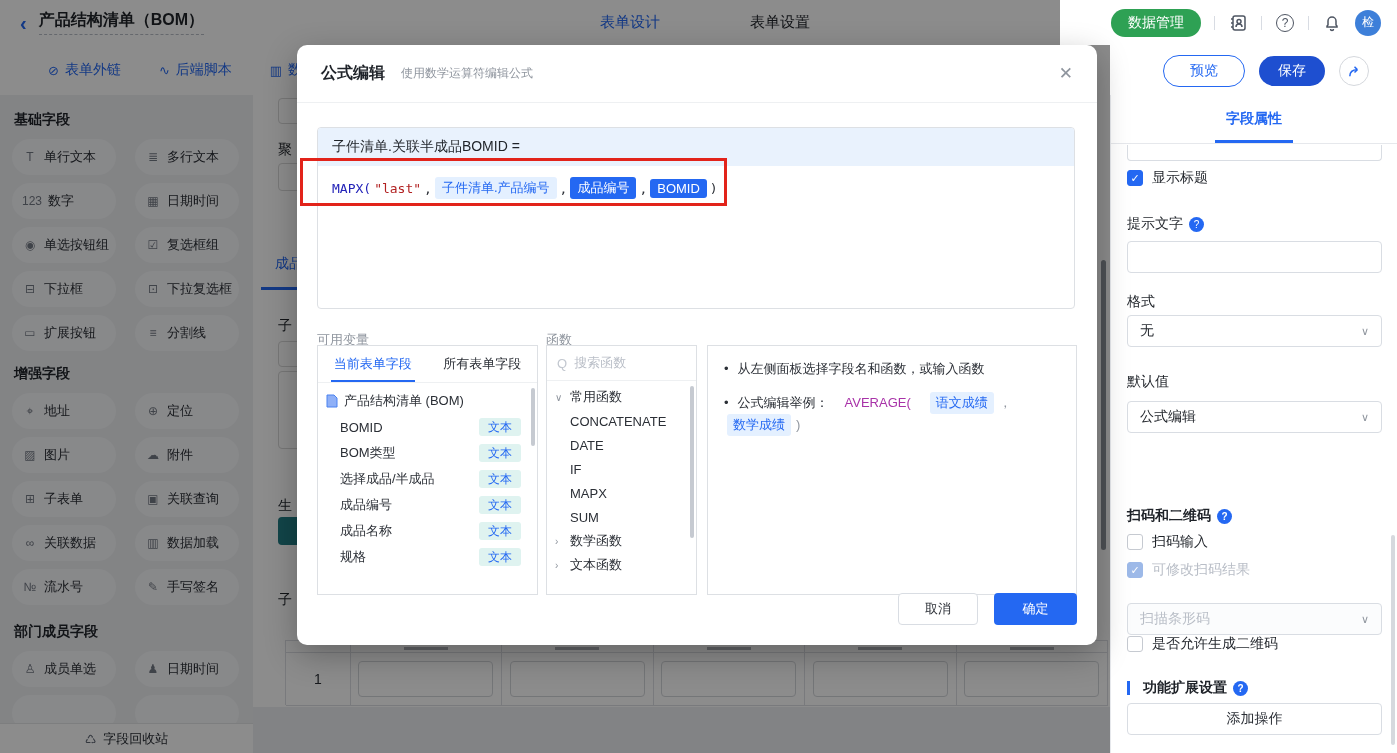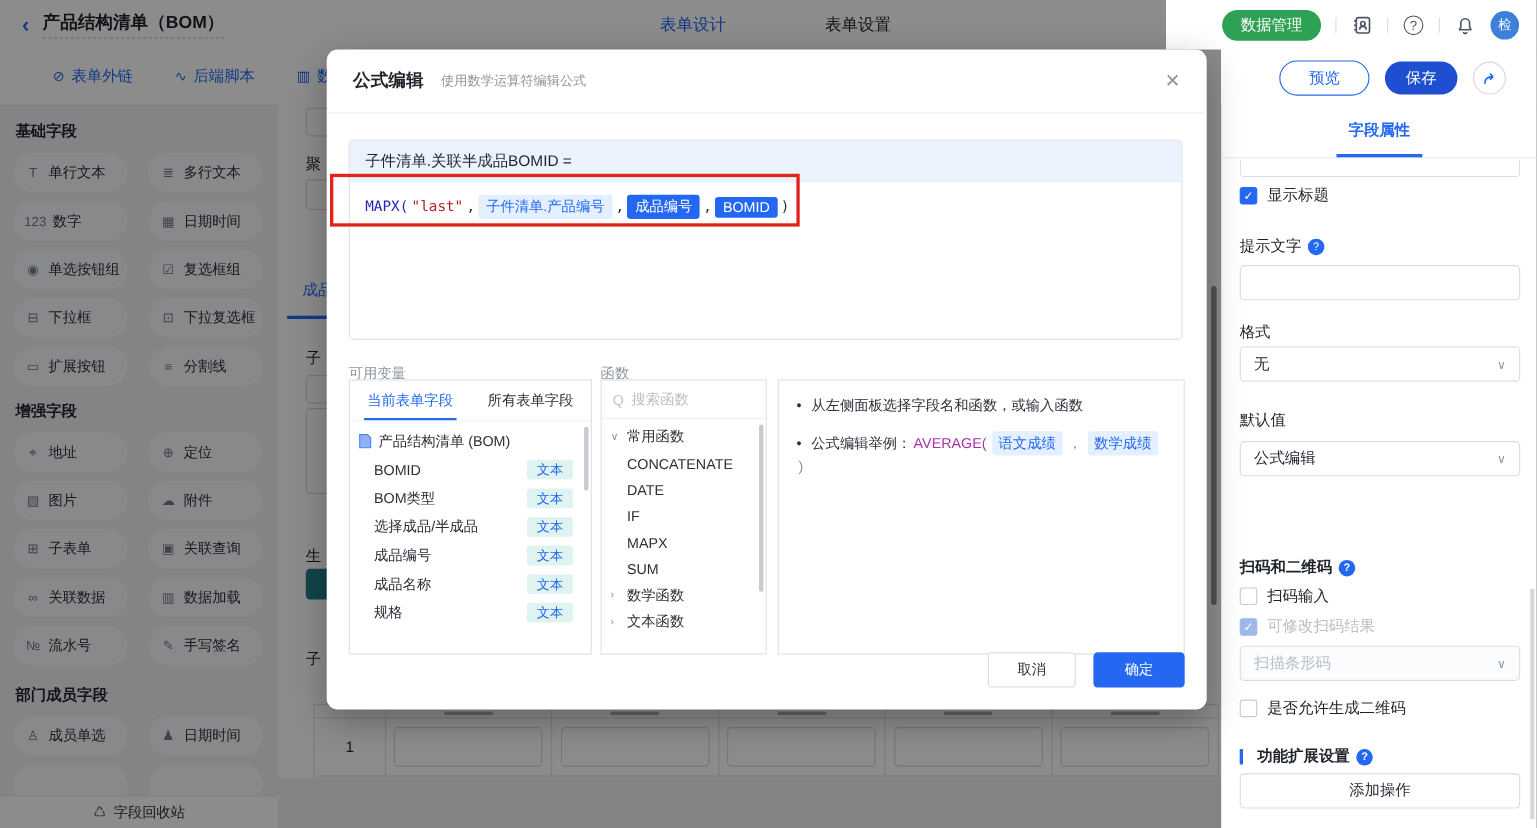--- a/index.html
+++ b/index.html
@@ -116,21 +116,21 @@
   .fsearch{height:34px;display:flex;align-items:center;gap:7px;padding:0 10px;border-bottom:1px solid #eef0f2;font-size:13px;color:#b9bec7;}
   .fsearch .q{color:#c2c7cf;font-size:13px;}
   .flist{padding:4px 8px;}
   .frow{height:24px;display:flex;align-items:center;font-size:13px;color:#2b2f36;cursor:pointer;gap:5px;}
   .frow .ch{color:#8f959e;font-size:10px;width:10px;}
   .frow.item{padding-left:15px;}
   .f-scroll{position:absolute;right:2px;top:40px;width:4px;height:152px;background:#c6cad1;border-radius:2px;}
   .helpbox{left:410px;width:370px;padding:13px 16px;font-size:13px;color:#2b2f36;}
   .hrow{display:flex;align-items:center;margin-bottom:13px;line-height:20px;flex-wrap:wrap;}
   .hrow .b{margin-right:9px;color:#2b2f36;}
-  .ex-fn{color:var(--c-examplefn,#A832A8);margin:0 2px;}
+  .ex-fn{color:var(--c-examplefn,#A832A8);margin:0 16px;}
   .ex-chip{background:var(--c-chiplight,#E4F0FF);color:var(--c-primary,#2468F2);padding:1px 6px;border-radius:3px;margin:0 3px;cursor:pointer;}
   .ex-comma{color:#8f959e;margin:0 2px;}
   .m-cancel{position:absolute;left:601px;top:548px;width:80px;height:32px;border:1px solid #d9dde3;border-radius:4px;background:#fff;font-size:13px;color:#2b2f36;display:flex;align-items:center;justify-content:center;cursor:pointer;box-sizing:border-box;}
   .m-ok{position:absolute;left:697px;top:548px;width:83px;height:32px;border-radius:4px;background:var(--c-primary,#2468F2);font-size:13px;color:#fff;display:flex;align-items:center;justify-content:center;cursor:pointer;}
 </style>
 </head>
 <body>
 
 <div id="app">
 
@@ -398,21 +398,21 @@
         <span class="helpdot">?</span>
     </div>
     <div class="p-item chkrow" style="top:438px;">
       <span class="chk"></span>
       <span>扫码输入</span>
     </div>
     <div class="p-item chkrow dis" style="top:466px;">
       <span class="chk on dis">✓</span>
       <span>可修改扫码结果</span>
     </div>
-    <div class="p-item p-select disabled" style="top:492px;align-items:center;">
+    <div class="p-item p-select disabled" style="top:508px;align-items:center;">
       <span>扫描条形码</span>
         <span class="chev">∨</span>
     </div>
     <div class="p-item chkrow" style="top:540px;">
       <span class="chk"></span>
       <span>是否允许生成二维码</span>
     </div>
     <div class="p-item p-label bold" style="top:584px;">
       <span class="extbar"></span>
       <span>功能扩展设置</span>

